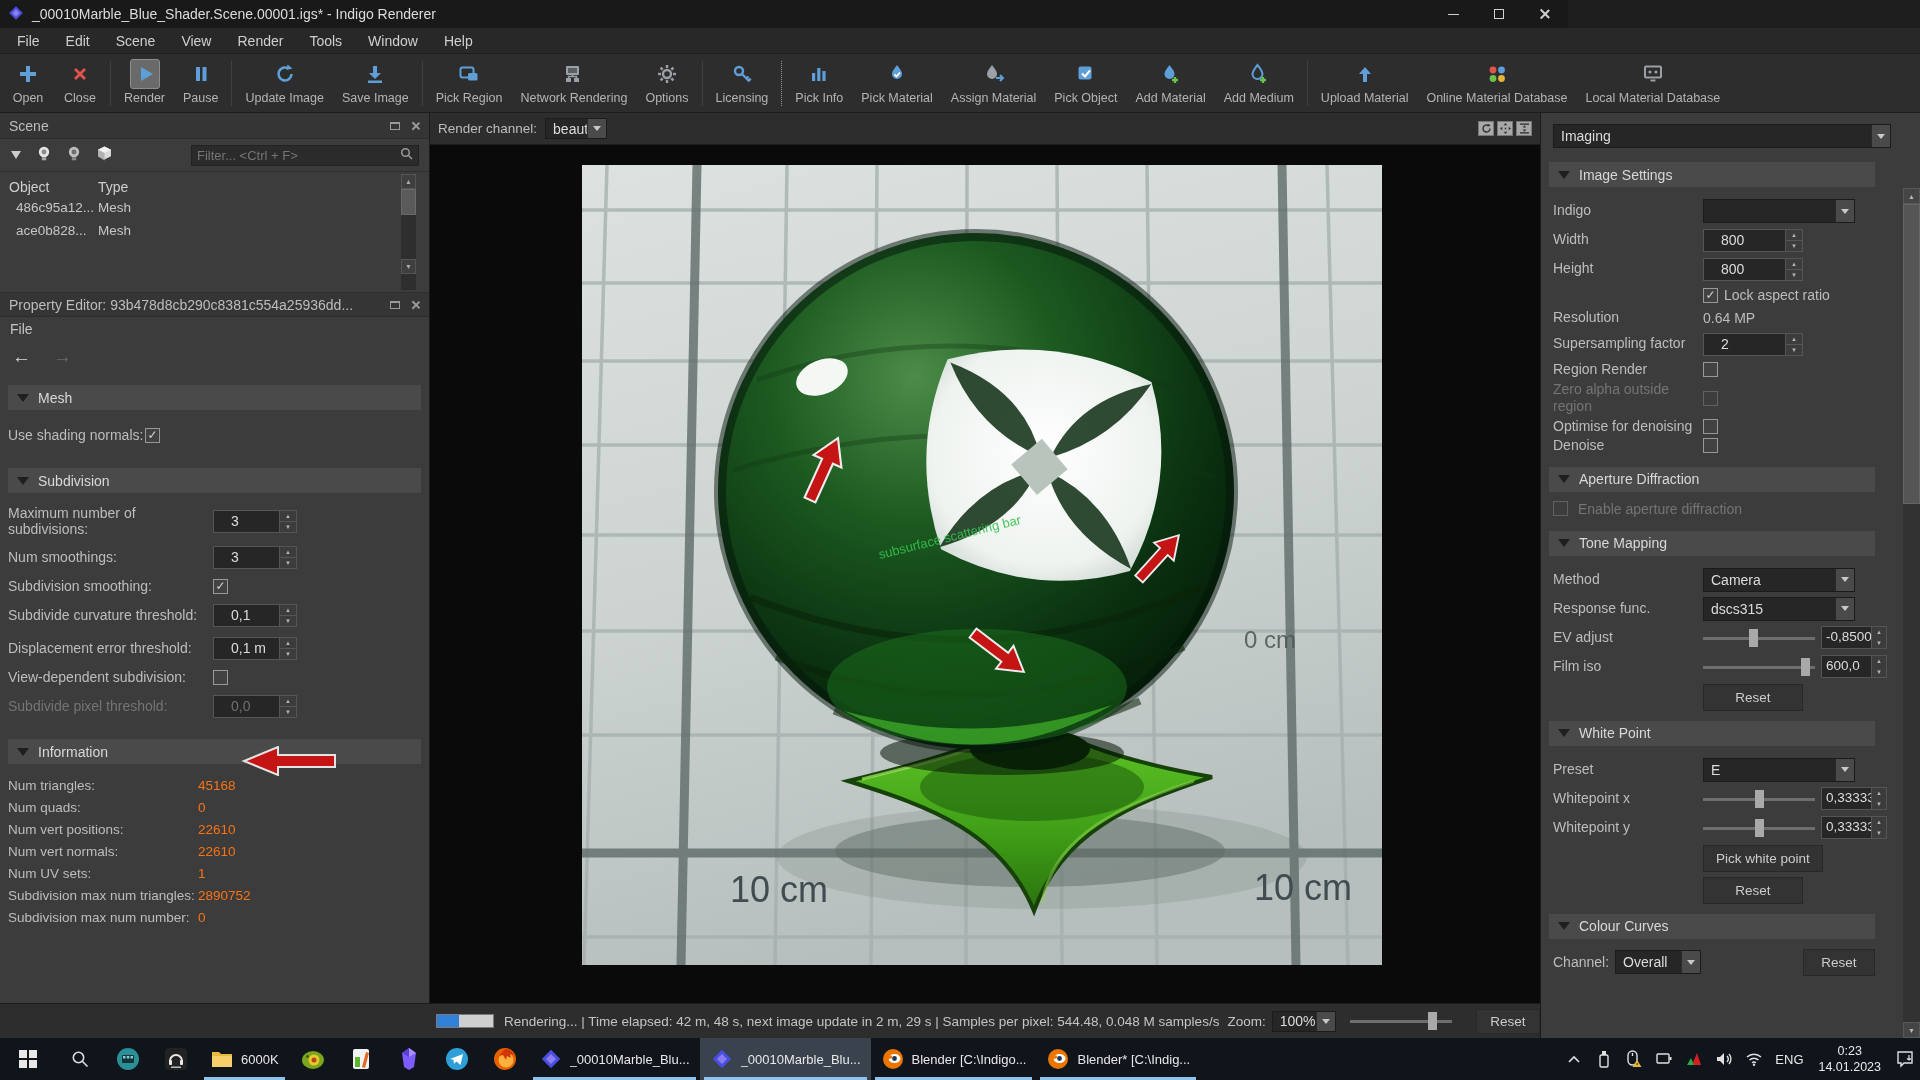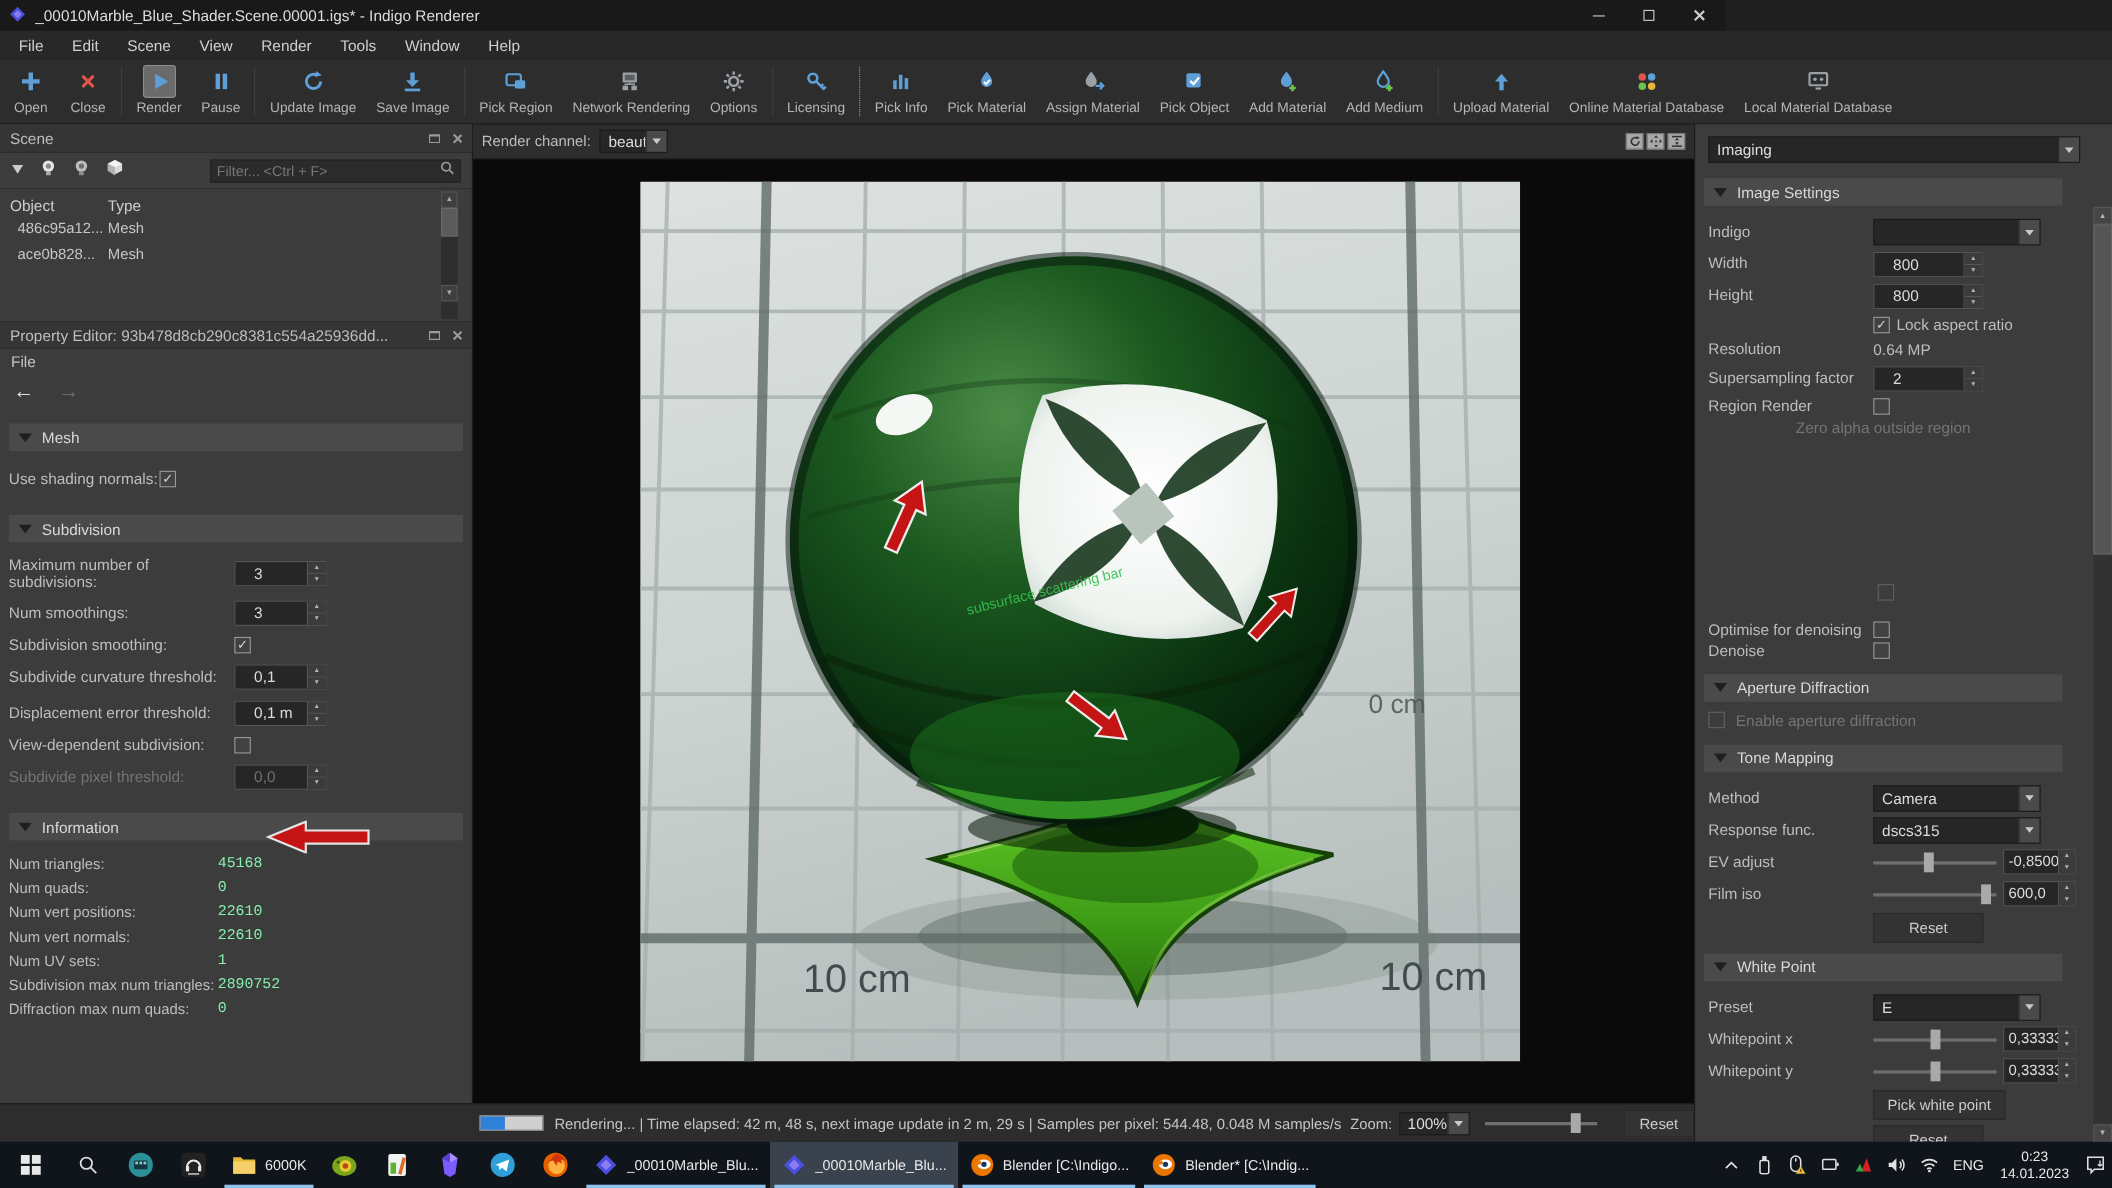--- a/index.html
+++ b/index.html
@@ -87,21 +87,21 @@
   .st-header .c1 { width:98px; padding-left:9px; } .st-header .c2 { flex:1; }
   .st-row { display:flex; height:23px; align-items:center; font-size:13.5px; color:#c6c6c6; }
   .st-row .c1 { width:98px; padding-left:16px; } .st-row .c2 { flex:1; }
   .vscroll { position:absolute; right:13px; top:2px; width:15px; height:116px; background:#2e2e2e; }
   .vscroll .arr { height:15px; background:#3f3f3f; border:1px solid #555; display:flex; align-items:center; justify-content:center; font-size:7px; color:#aaa; }
   .vscroll .thumb { height:26px; background:#5a5a5a; border:1px solid #6a6a6a; }
   .pe-nav { display:flex; gap:22px; padding:6px 12px; font-size:19px; height:32px; align-items:center;}
   .row-l { display:flex; align-items:center; padding:0 8px; min-height:26px; font-size:14px; color:#bdbdbd; }
   .row-l .lbl { width:205px; }
   .info-row { display:flex; padding:0 8px; height:22px; align-items:center; font-size:13.5px; color:#bdbdbd; }
-  .info-row .lbl { width:190px; } .info-row .val { color:#86efac;font-family:Liberation Mono, monospace; }
+  .info-row .lbl { width:190px; } .info-row .val { color:#f97316; }
 
   
   #channel-bar { height:32px; background:#2d2d2d; border-bottom:1px solid #1c1c1c; display:flex; align-items:center;
     padding:0 8px; font-size:13.5px; color:#bdbdbd; }
   #channel-bar .dd { height:21px; margin-left:8px; width:62px; }
   .view-btns { margin-left:auto; display:flex; gap:3px; }
   .view-btn { width:16px; height:15px; background:#a8a8a8; border:1px solid #777; display:flex; align-items:center; justify-content:center; }
   #render-canvas { position:relative; width:1110px; height:858px; background:#0a0a0a; overflow:hidden; }
   #render-image { position:absolute; left:152px; top:20px; width:800px; height:800px; }
 
@@ -540,21 +540,21 @@
     </div>
     <div class="info-row">
       <span class="lbl">Num UV sets:</span>
       <span class="val">1</span>
     </div>
     <div class="info-row">
       <span class="lbl">Subdivision max num triangles:</span>
       <span class="val">2890752</span>
     </div>
     <div class="info-row">
-      <span class="lbl">Diffraction max num quads:</span>
+      <span class="lbl">Subdivision max num number:</span>
       <span class="val">0</span>
     </div>
   </div>
 
   <svg class="abs" style="left:238px; top:633px;" width="100" height="30" viewBox="0 0 100 30">
     <path d="M97 9 L40 9 L40 1 L6 15 L40 29 L40 21 L97 21 Z" transform="translate(0,-0)" fill="#c41414" stroke="#e4e4e4" stroke-width="2"></path>
   </svg>
 </div>
 
 <div id="center-area">
@@ -761,21 +761,21 @@
             </span>
           </span>
         </span>
     </div>
     <div class="rs-row" style="min-height:17px;margin-top:2px;margin-bottom:2px;">
       <span class="lbl">Region Render</span>
       <span class="ctrl">
           <span class="chk off"></span>
         </span>
     </div>
-    <div class="rs-row" style="min-height:17px;margin-top:2px;margin-bottom:18px;flex-direction:column;">
+    <div class="rs-row" style="min-height:17px;margin-top:2px;margin-bottom:2px;">
       <span class="lbl dim">Zero alpha outside region</span>
       <span class="ctrl">
           <span class="chk off dim"></span>
         </span>
     </div>
     <div class="rs-row" style="min-height:17px;margin-top:2px;margin-bottom:2px;">
       <span class="lbl">Optimise for denoising</span>
       <span class="ctrl">
           <span class="chk off"></span>
         </span>

